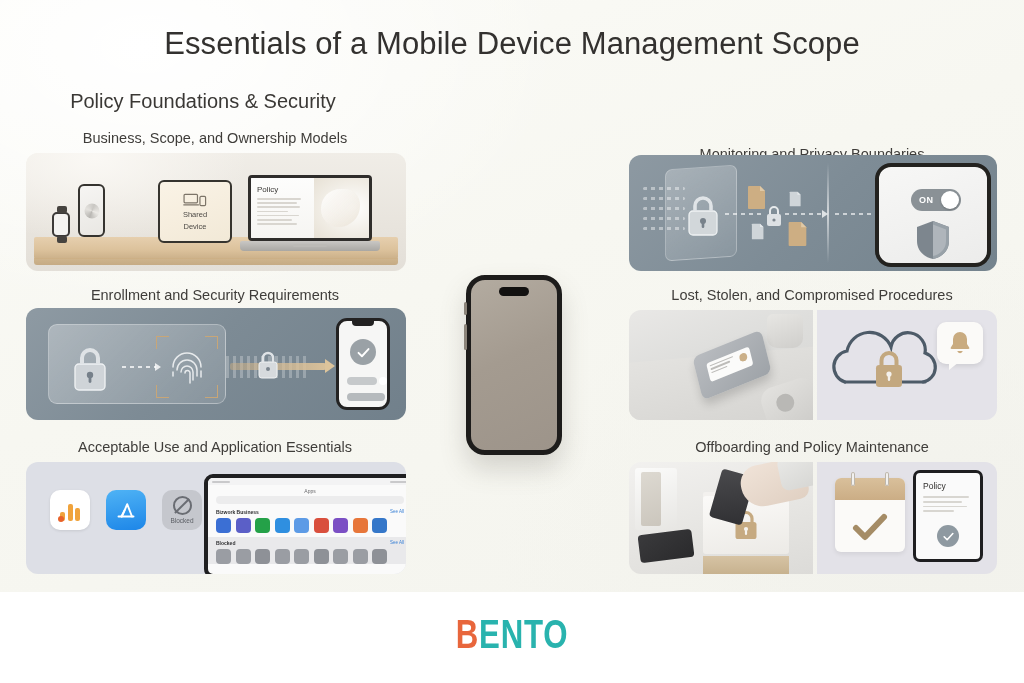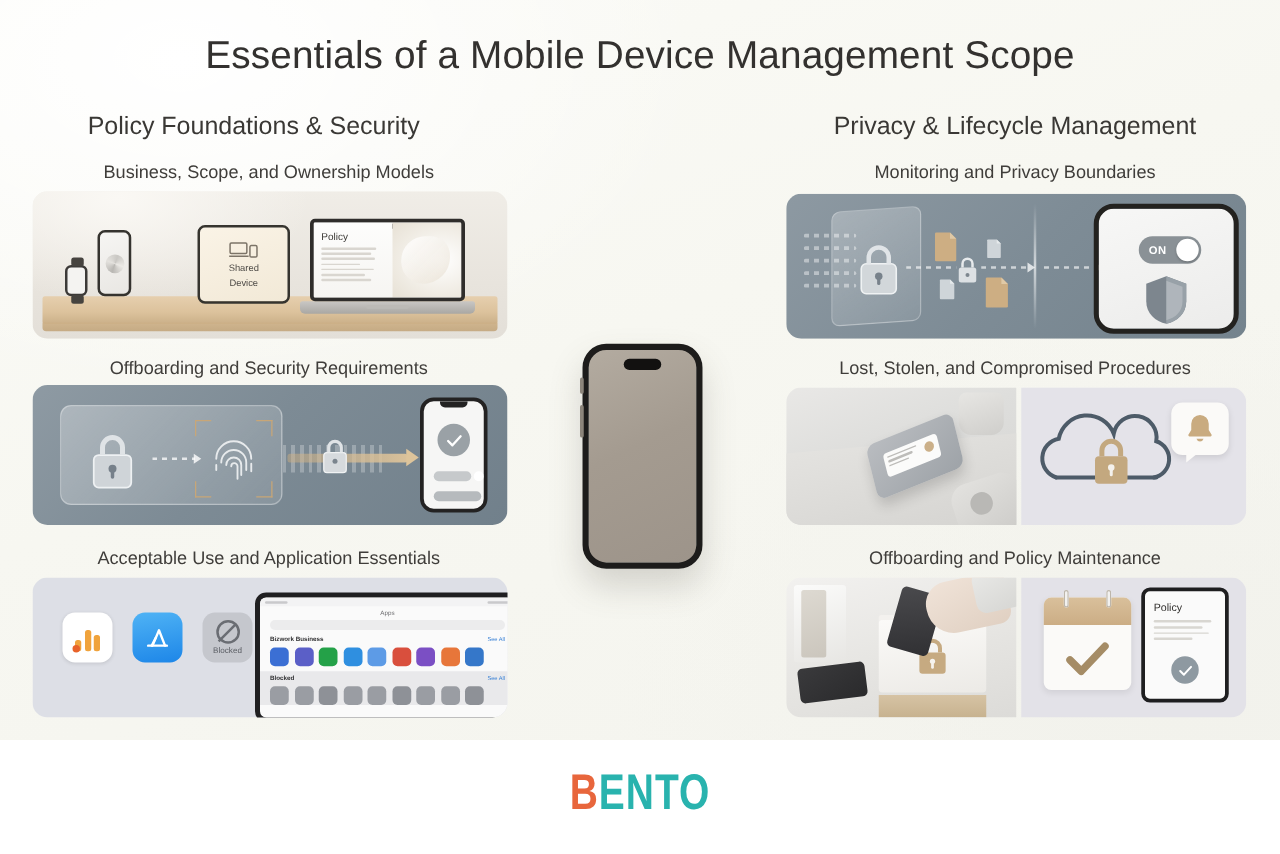--- a/index.html
+++ b/index.html
@@ -59,21 +59,21 @@
   .caption {
     position: absolute;
     font-size: 14.5px;
     color: #3f3d3a;
     text-align: center;
     white-space: nowrap;
   }
   .cap-l1 { left: 24px;  top: 130px; width: 382px; }
   .cap-l2 { left: 24px;  top: 287px; width: 382px; }
   .cap-l3 { left: 24px;  top: 439px; width: 382px; }
-  .cap-r1 { left: 627px; top: 130px; width: 370px; }
+  .cap-r1 { left: 627px; top: 146px; width: 370px; }
   .cap-r2 { left: 627px; top: 287px; width: 370px; }
   .cap-r3 { left: 627px; top: 439px; width: 370px; }
 
   
   .tile {
     position: absolute;
     border-radius: 12px;
     overflow: hidden;
   }
   .tile-l1 { left: 26px;  top: 153px; width: 380px; height: 118px; }
@@ -383,24 +383,23 @@
 <body>
 
 <div class="page">
 
   <div class="canvas"></div>
   <div class="footer-band"></div>
 
   <div class="title">Essentials of a Mobile Device Management Scope</div>
 
   <div class="col-head left">Policy Foundations &amp; Security</div>
-  <div class="col-head right">Privacy &amp; Lifecycle Management</div>
 
   <div class="caption cap-l1">Business, Scope, and Ownership Models</div>
-  <div class="caption cap-l2">Offboarding and Security Requirements</div>
+  <div class="caption cap-l2">Enrollment and Security Requirements</div>
   <div class="caption cap-l3">Acceptable Use and Application Essentials</div>
   <div class="caption cap-r1">Monitoring and Privacy Boundaries</div>
   <div class="caption cap-r2">Lost, Stolen, and Compromised Procedures</div>
   <div class="caption cap-r3">Offboarding and Policy Maintenance</div>
 
   <div class="tile tile-l1">
     <div class="t1-bg"></div>
     <div class="t1-wall"></div>
     <div class="t1-shelf"></div>
     <div class="t1-shelf-edge"></div>

